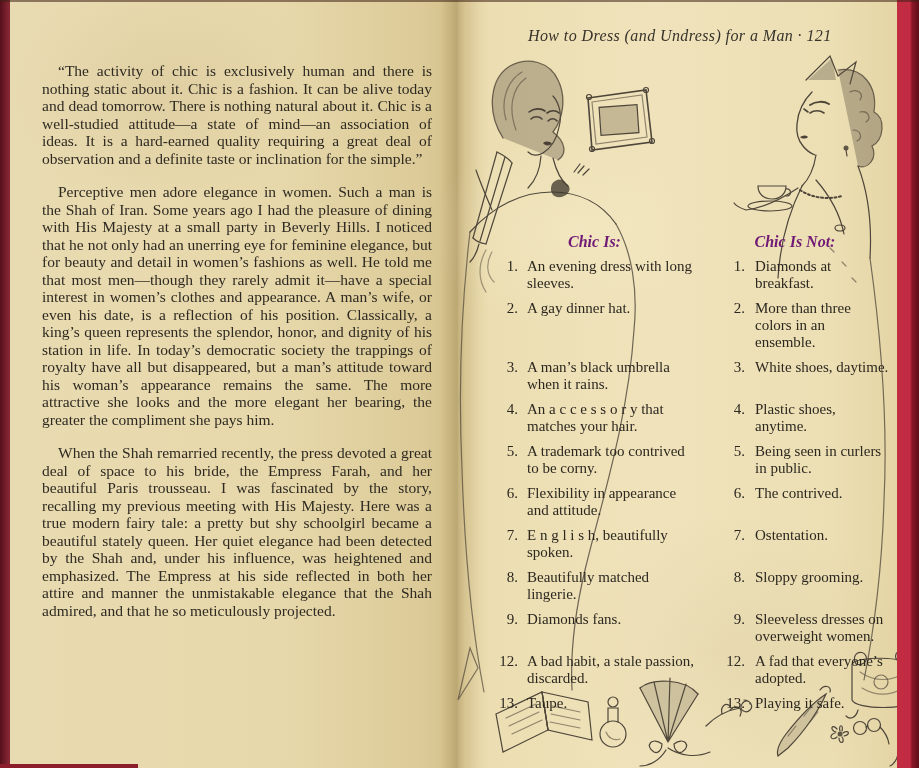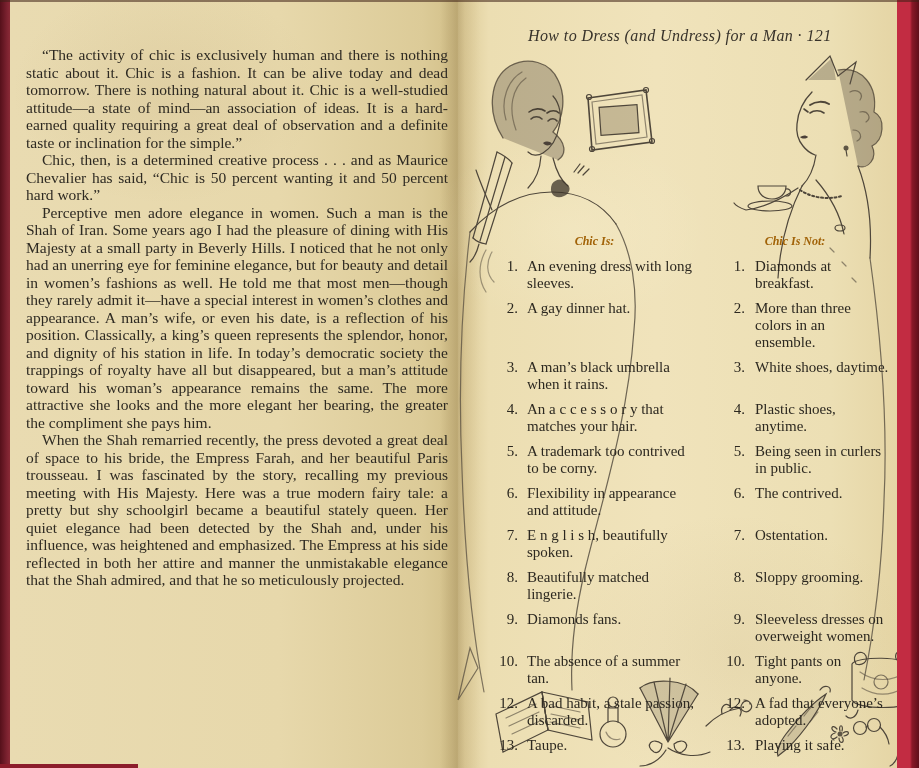--- a/index.html
+++ b/index.html
@@ -28,26 +28,26 @@
       radial-gradient(200px 140px at 62% 30%,rgba(255,250,225,.20),transparent 70%);}
   
   .sketch-layer{position:absolute;inset:0;z-index:2;pointer-events:none;}
   
   .content{position:absolute;inset:0;z-index:3;color:#2e2a22;}
   .hdr{font-style:italic;font-size:16px;letter-spacing:.4px;color:#37322a;white-space:nowrap;}
   .hdr-left{position:absolute;left:30px;top:20px;}
   .hdr-right{position:absolute;left:528px;top:27px;width:360px;}
   .body-text{position:absolute;left:26px;top:46px;width:422px;
     font-size:15.5px;line-height:17.5px;text-align:justify;hyphens:auto;}
-  .body-text p{margin:0;text-indent:16px;}
+  .body-text p{margin:16px;text-indent:16px;}
   
   .lists{position:absolute;left:488px;top:233px;width:401px;border-collapse:collapse;
     font-size:15px;line-height:17px;color:#2c2820;}
-  .lists th{font-style:italic;font-weight:bold;font-size:12px;text-align:center;
-    padding:0 0 8px 0;color:#a16207;}
+  .lists th{font-style:italic;font-weight:bold;font-size:16px;text-align:center;
+    padding:0 0 8px 0;color:#701a75;}
   .lists td{vertical-align:top;padding:0 0 8px 0;}
   td.n1{width:30px;text-align:right;padding-right:9px;white-space:nowrap;}
   td.t1{width:168px;padding-right:6px;}
   td.n2{width:44px;text-align:right;padding-right:9px;white-space:nowrap;}
   td.t2{padding-left:1px;}
 </style>
 </head>
 <body>
 
 <div class="page-left"></div>
@@ -179,21 +179,20 @@
     <path d="M913,688 L916,680 M897,758 c-2,4 -4,7 -7,8"></path>
     <path d="M903,712 l6,3 M900,728 l6,3" stroke="rgba(78,70,58,0.6)"></path>
   </g>
 </svg>
 
 <div class="content">
 
 
   <div class="body-text">
     <p>“The activity of chic is exclusively human and there is nothing static about it. Chic is a fashion. It can be alive today and dead tomorrow. There is nothing natural about it. Chic is a well-studied attitude—a state of mind—an association of ideas. It is a hard-earned quality requiring a great deal of observation and a definite taste or inclination for the simple.”</p>
-    <p>Chic, then, is a determined creative process . . . and as Maurice Chevalier has said, “Chic is 50 percent wanting it and 50 percent hard work.”</p>
     <p>Perceptive men adore elegance in women. Such a man is the Shah of Iran. Some years ago I had the pleasure of dining with His Majesty at a small party in Beverly Hills. I noticed that he not only had an unerring eye for feminine elegance, but for beauty and detail in women’s fashions as well. He told me that most men—though they rarely admit it—have a special interest in women’s clothes and appearance. A man’s wife, or even his date, is a reflection of his position. Classically, a king’s queen represents the splendor, honor, and dignity of his station in life. In today’s democratic society the trappings of royalty have all but disappeared, but a man’s attitude toward his woman’s appearance remains the same. The more attractive she looks and the more elegant her bearing, the greater the compliment she pays him.</p>
     <p>When the Shah remarried recently, the press devoted a great deal of space to his bride, the Empress Farah, and her beautiful Paris trousseau. I was fascinated by the story, recalling my previous meeting with His Majesty. Here was a true modern fairy tale: a pretty but shy schoolgirl became a beautiful stately queen. Her quiet elegance had been detected by the Shah and, under his influence, was heightened and emphasized. The Empress at his side reflected in both her attire and manner the unmistakable elegance that the Shah admired, and that he so meticulously projected.</p>
   </div>
 
   <div class="hdr hdr-right">How to Dress (and Undress) for a Man · 121</div>
 
   <table class="lists">
     <tbody>
         <tr>
       <th colspan="2">Chic Is:</th>
@@ -247,26 +246,20 @@
       <td class="n2">8.</td>
       <td class="t2">Sloppy grooming.</td>
     </tr>
     <tr>
       <td class="n1">9.</td>
       <td class="t1">Diamonds fans.</td>
       <td class="n2">9.</td>
       <td class="t2">Sleeveless dresses on overweight women.</td>
     </tr>
     <tr>
-      <td class="n1">10.</td>
-      <td class="t1">The absence of a summer tan.</td>
-      <td class="n2">10.</td>
-      <td class="t2">Tight pants on anyone.</td>
-    </tr>
-    <tr>
       <td class="n1">12.</td>
       <td class="t1">A bad habit, a stale passion, discarded.</td>
       <td class="n2">12.</td>
       <td class="t2">A fad that everyone’s adopted.</td>
     </tr>
     <tr>
       <td class="n1">13.</td>
       <td class="t1">Taupe.</td>
       <td class="n2">13.</td>
       <td class="t2">Playing it safe.</td>

